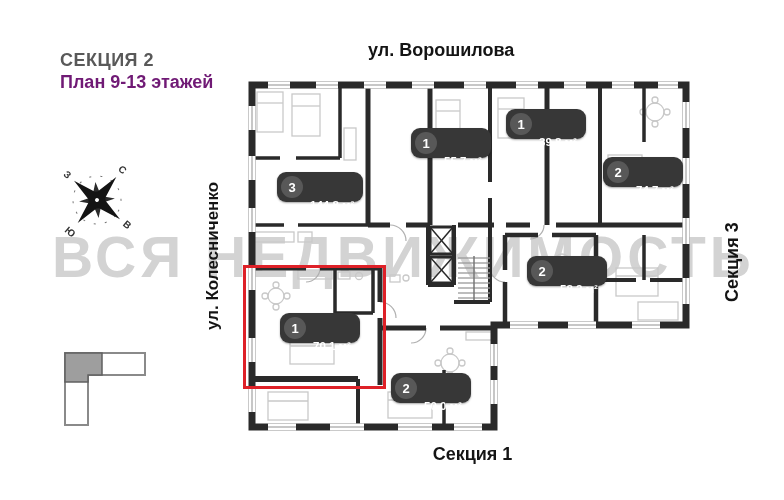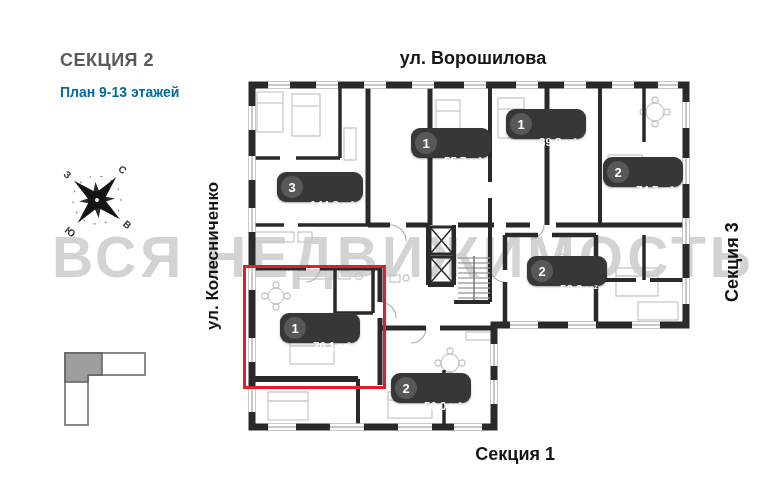--- a/index.html
+++ b/index.html
@@ -3,26 +3,26 @@
 <meta charset="utf-8">
 <style>
   html,body{margin:0;padding:0;}
   body{
     width:784px;height:500px;position:relative;overflow:hidden;background:#ffffff;
     font-family:"Liberation Sans", sans-serif;
   }
   .abs{position:absolute;}
   
   .hdr-title{left:60px;top:50px;font-size:18px;font-weight:bold;color:#595959;letter-spacing:.5px;z-index:3;}
-  .hdr-sub{left:60px;top:84px;font-size:14px;font-weight:bold;color:#0369a1;z-index:3;}
-  
-  .street-top{left:368px;top:40px;width:210px;text-align:center;font-size:18px;font-weight:bold;color:#141414;z-index:3;margin-top:8px;}
+  .hdr-sub{left:60px;top:72px;font-size:18px;font-weight:bold;color:#701a75;z-index:3;}
+  
+  .street-top{left:368px;top:40px;width:210px;font-size:18px;font-weight:bold;color:#141414;z-index:3;}
   .street-left{left:203px;top:330px;transform:rotate(-90deg);transform-origin:0 0;font-size:17px;font-weight:bold;color:#141414;white-space:nowrap;z-index:3;}
   .section-right{left:722px;top:302px;transform:rotate(-90deg);transform-origin:0 0;font-size:18px;font-weight:bold;color:#141414;white-space:nowrap;z-index:3;}
-  .section-bottom{left:390px;top:444px;width:165px;text-align:right;font-size:18px;font-weight:bold;color:#141414;z-index:3;}
+  .section-bottom{left:390px;top:444px;width:165px;text-align:center;font-size:18px;font-weight:bold;color:#141414;z-index:3;}
   
   .watermark{left:52px;top:224px;font-size:57px;font-weight:bold;color:#d3d3d3;letter-spacing:4px;white-space:nowrap;z-index:1;}
   
   .badge{
     position:absolute;z-index:5;height:30px;box-sizing:border-box;
     background:#373737;border-radius:9px;display:flex;align-items:center;
     padding:4px 9px 4px 4px;gap:7px;box-shadow:0 1px 2px rgba(0,0,0,.35);
   }
   .badge-num{
     width:22px;height:22px;border-radius:50%;background:#585858;color:#fff;

